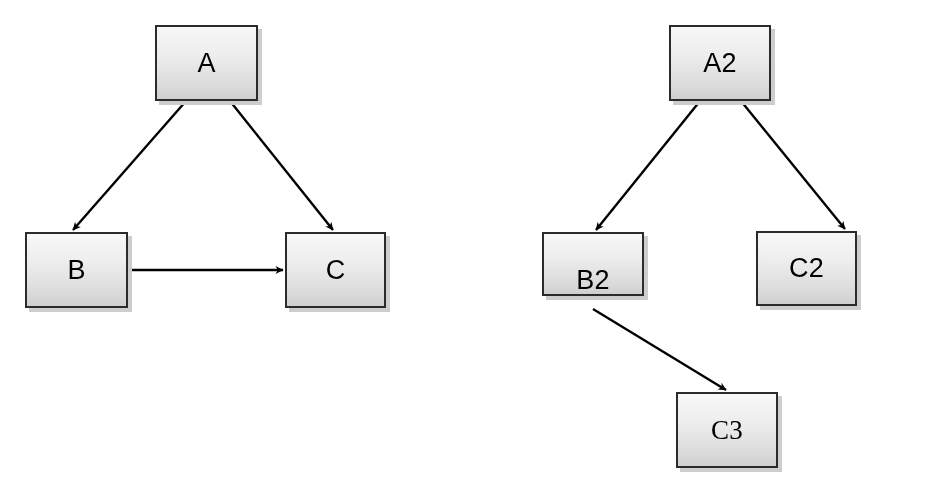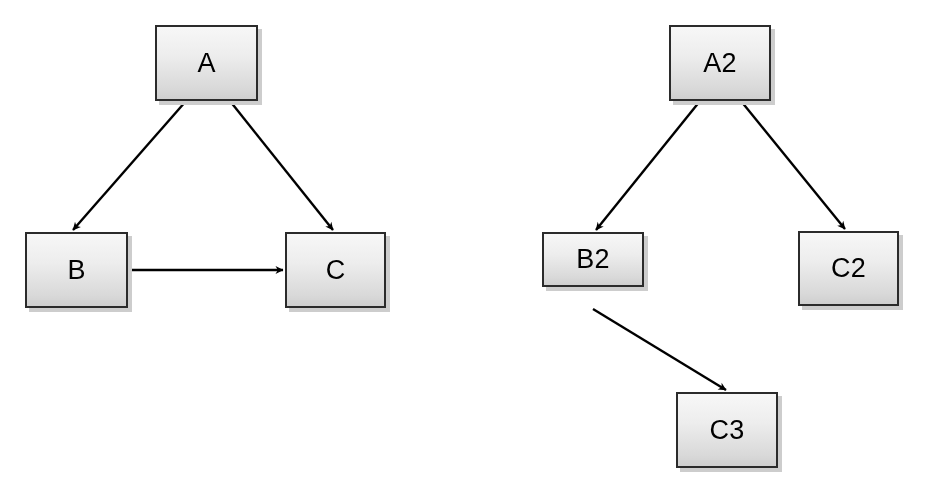--- a/index.html
+++ b/index.html
@@ -69,24 +69,24 @@
       </div>
       <div class="node" style="left: 25px; top: 232px; width: 103px; height: 76px;">
         <span>B</span>
       </div>
       <div class="node" style="left: 285px; top: 232px; width: 101px; height: 76px;">
         <span>C</span>
       </div>
       <div class="node" style="left: 669px; top: 25px; width: 102px; height: 76px; align-items: center;">
         <span>A2</span>
       </div>
-      <div class="node" style="left: 542px; top: 232px; width: 102px; height: 55px;">
+      <div class="node" style="left: 542px; top: 232px; width: 102px; height: 64px; align-items: flex-end;">
         <span>B2</span>
       </div>
-      <div class="node" style="left: 798px; top: 231px; width: 101px; height: 75px;">
+      <div class="node" style="left: 756px; top: 231px; width: 101px; height: 75px;">
         <span>C2</span>
       </div>
-      <div class="node" style="left: 676px; top: 392px; width: 102px; height: 76px;">
+      <div class="node" style="left: 676px; top: 392px; width: 102px; height: 76px; font-family: Liberation Serif, serif;">
         <span>C3</span>
       </div>
     </div>
 
 </div>
 
 </body></html>

